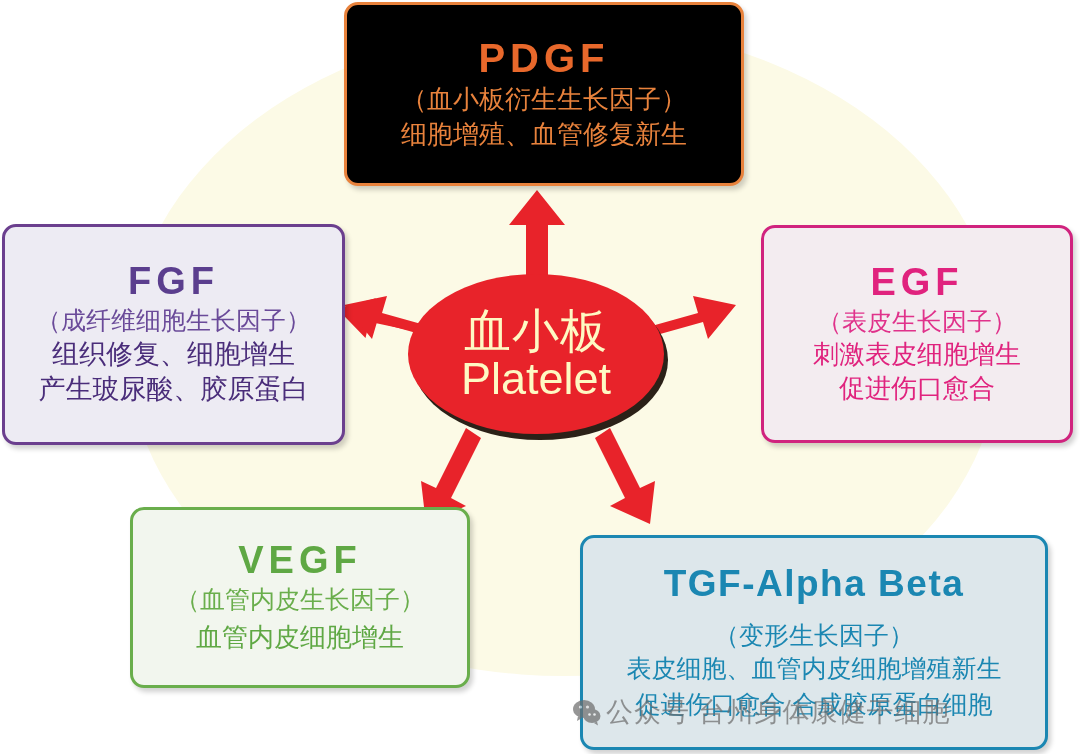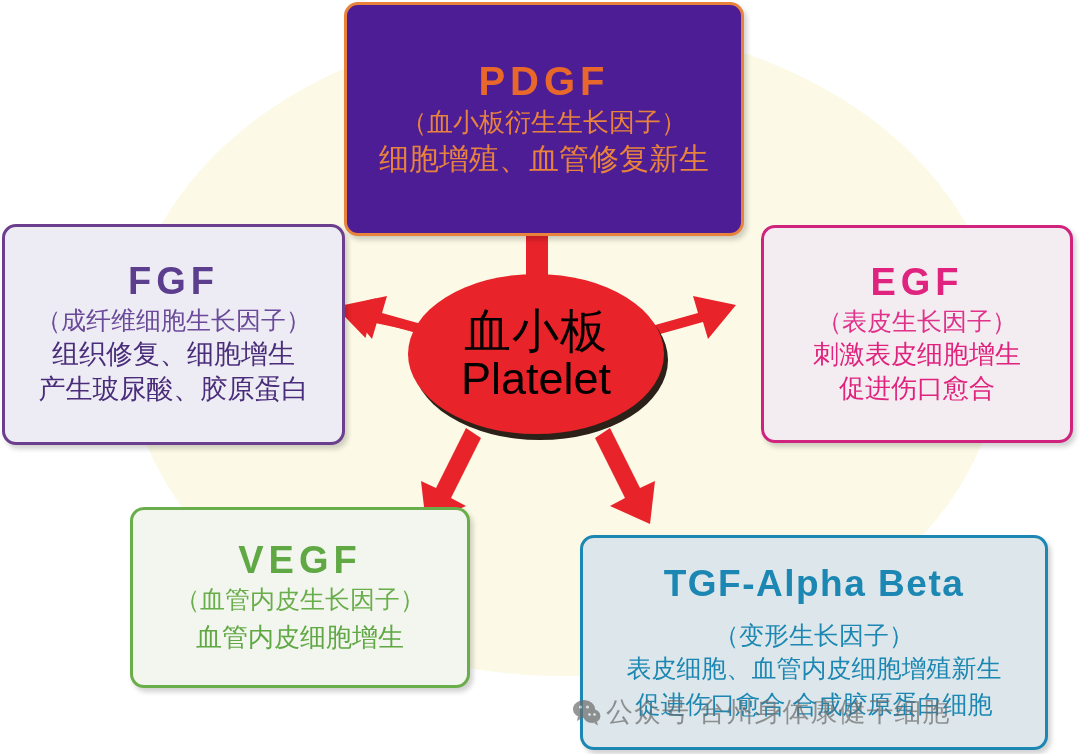--- a/index.html
+++ b/index.html
@@ -36,21 +36,21 @@
   }
   .platelet{
     position:absolute;
     left:408px;top:274px;
     width:256px;height:160px;
     background:#E8232A;
     border-radius:50%;
     z-index:3;
     display:flex;flex-direction:column;
     align-items:center;justify-content:center;
-    color:#000000;
+    color:#fef9c3;
     line-height:1.0;
   }
   .platelet .cn{font-size:47px;font-weight:400;letter-spacing:1px;}
   .platelet .en{font-size:45px;font-weight:400;letter-spacing:0px;margin-top:2px;}
 
   
   .card{
     position:absolute;
     z-index:4;
     box-sizing:border-box;
@@ -65,26 +65,26 @@
   .card .acr{
     font-weight:bold;
     letter-spacing:5px;
     line-height:1.05;
   }
   .card .sub{line-height:1.28;}
   .card .desc{line-height:1.28;}
 
   
   #card-pdgf{
-    left:344px;top:2px;width:400px;height:234px;
-    background:#4c1d95;border-color:#E8823C;
+    left:344px;top:2px;width:400px;height:184px;
+    background:#000000;border-color:#E8823C;
   }
   #card-pdgf .acr{color:#E8682B;font-size:40px;}
   #card-pdgf .sub{color:#E8823C;font-size:26px;margin-top:4px;}
-  #card-pdgf .desc{color:#E8823C;font-size:30px;margin-top:1px;}
+  #card-pdgf .desc{color:#E8823C;font-size:26px;margin-top:1px;}
 
   
   #card-fgf{
     left:2px;top:224px;width:343px;height:221px;
     background:#EDEBF3;border-color:#6B3F8E;
   }
   #card-fgf .acr{color:#5B3E8E;font-size:38px;}
   #card-fgf .sub{color:#6A4A99;font-size:25px;margin-top:2px;}
   #card-fgf .desc{color:#4A2D7A;font-size:27px;margin-top:1px;}
 

